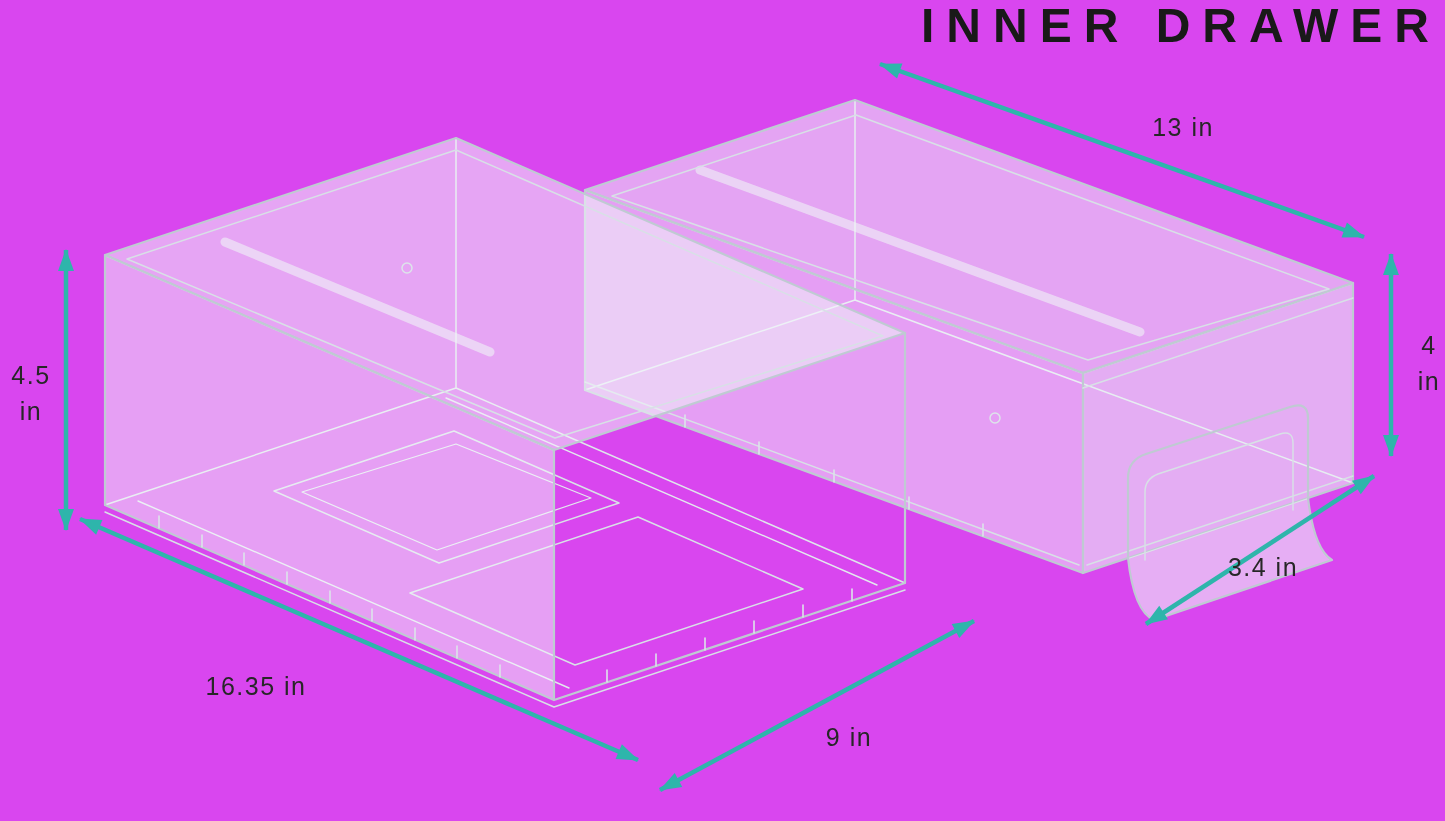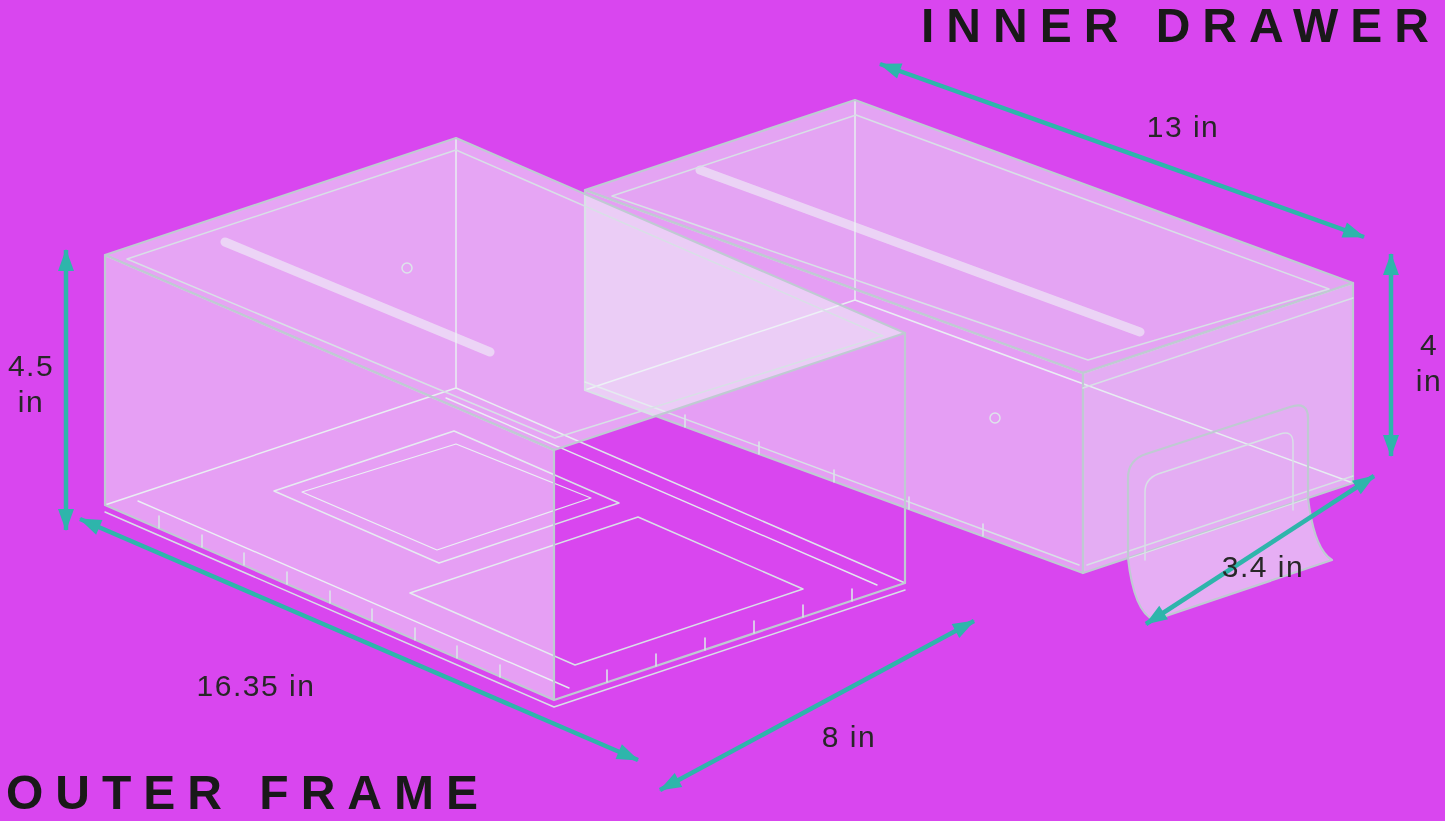--- a/index.html
+++ b/index.html
@@ -19,21 +19,21 @@
     line-height:1.0;
     letter-spacing:12px;
     color:#191919;
     white-space:nowrap;
   }
   #title-inner{top:2px;right:4px;}
   #title-outer{bottom:4px;left:6px;}
   .dim-label{
     position:absolute;
     transform:translate(-50%,-50%);
-    font-size:30px;
+    font-size:25px;
     letter-spacing:1.5px;
     color:#272727;
     white-space:nowrap;
   }
   .dim-stack{
     display:flex;
     flex-direction:column;
     align-items:center;
     line-height:36px;
   }
@@ -99,33 +99,32 @@
       <line x1="880" y1="64" x2="1364" y2="237" stroke="#2eb5ab" marker-start="url(#ah)" marker-end="url(#ah)"></line>
       <line x1="1391" y1="254" x2="1391" y2="456" stroke="#2eb5ab" marker-start="url(#ah)" marker-end="url(#ah)"></line>
       <line x1="1146" y1="624" x2="1374" y2="476" stroke="#2eb5ab" marker-start="url(#ah)" marker-end="url(#ah)"></line>
       <line x1="66" y1="250" x2="66" y2="530" stroke="#2eb5ab" marker-start="url(#ah)" marker-end="url(#ah)"></line>
       <line x1="80" y1="519" x2="638" y2="760" stroke="#2eb5ab" marker-start="url(#ah)" marker-end="url(#ah)"></line>
       <line x1="660" y1="790" x2="974" y2="621" stroke="#2eb5ab" marker-start="url(#ah)" marker-end="url(#ah)"></line>
     </g>
   </svg>
 
   <div class="title" id="title-inner">INNER DRAWER</div>
-  <div class="title" id="title-outer">OUTER FRAME</div>
 
   <div class="dim-label" style="left:1183px;top:127px">13 in</div>
 
   <div class="dim-label dim-stack" style="left:1429px;top:363px">
     <span>4</span>
     <span>in</span>
   </div>
 
   <div class="dim-label" style="left:1263px;top:567px">3.4 in</div>
 
-  <div class="dim-label dim-stack" style="left:31px;top:384px">
+  <div class="dim-label dim-stack" style="left:31px;top:393px">
     <span>4.5</span>
     <span>in</span>
   </div>
 
   <div class="dim-label" style="left:256px;top:686px">16.35 in</div>
 
-  <div class="dim-label" style="left:849px;top:737px">8 in</div>
+  <div class="dim-label" style="left:849px;top:737px">9 in</div>
 
 </div>
 
 </body></html>

